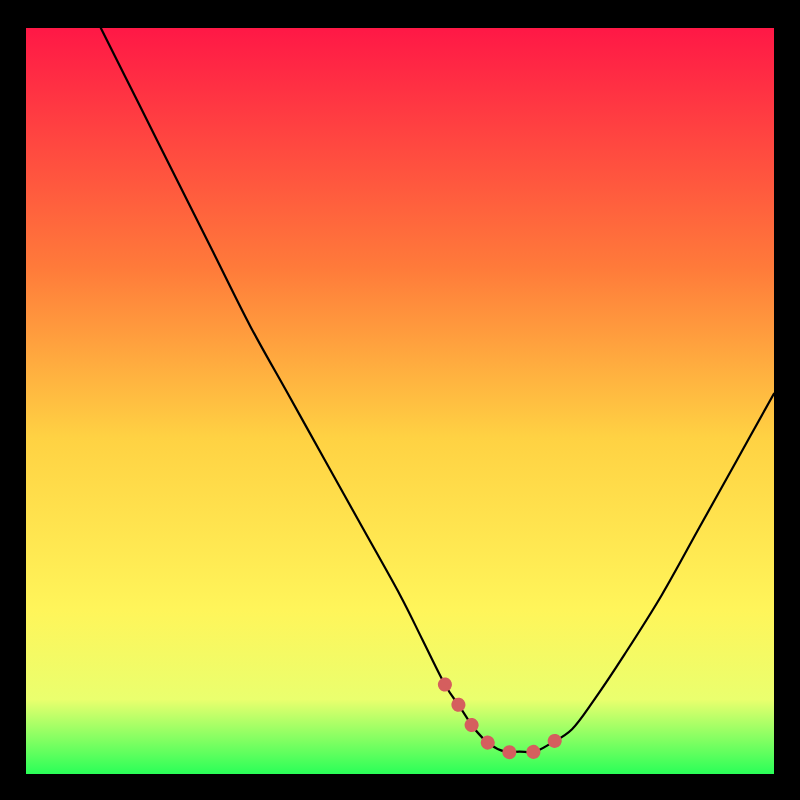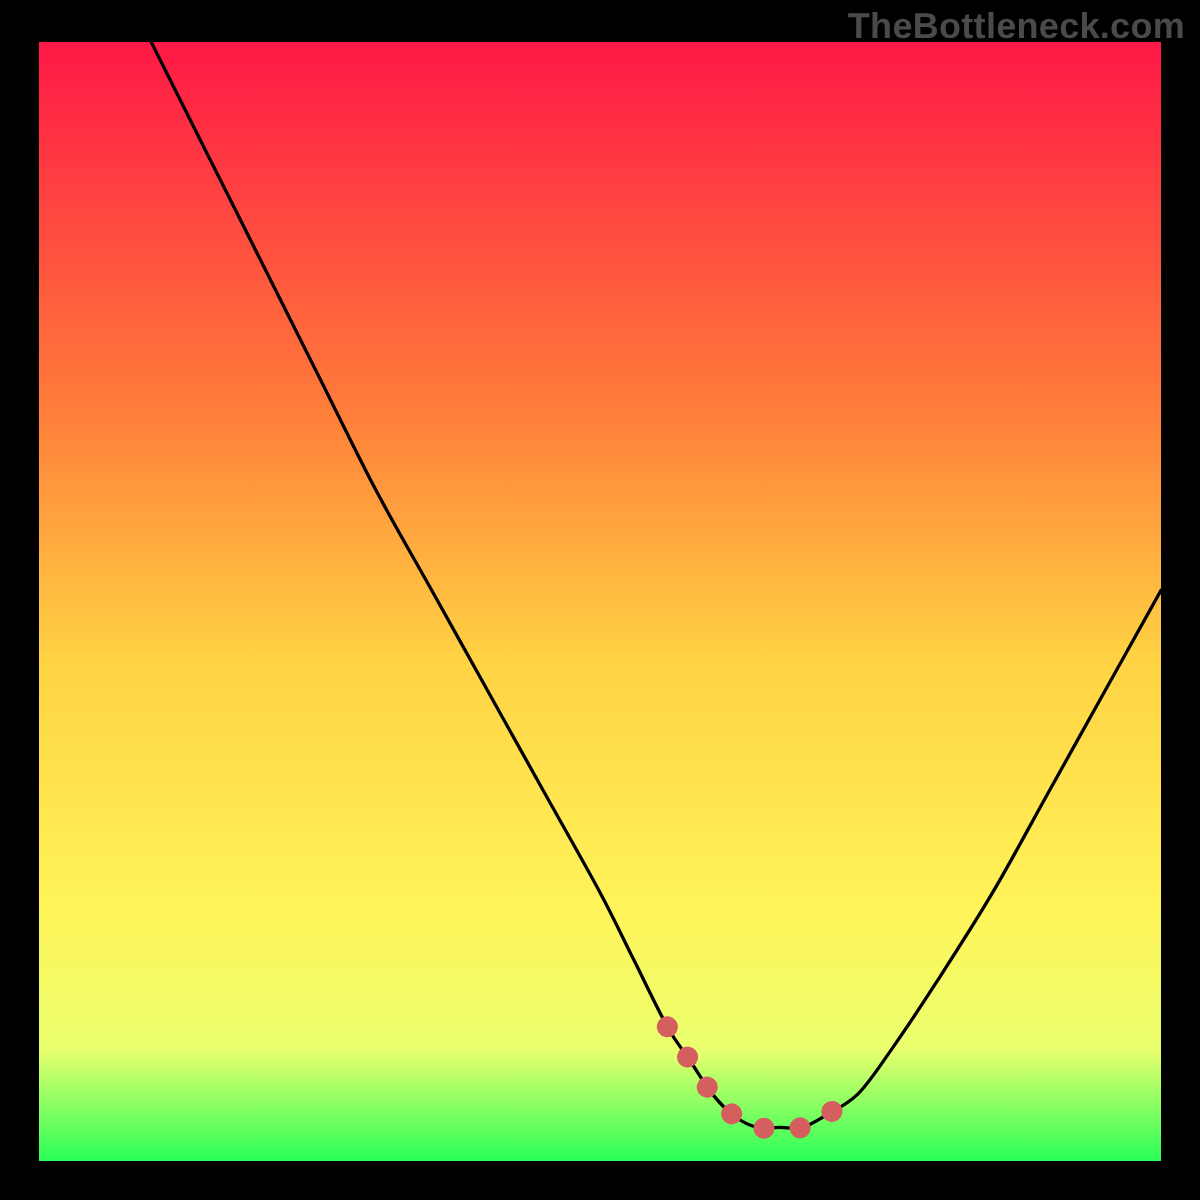--- a/index.html
+++ b/index.html
@@ -38,21 +38,20 @@
     background: #000;
     overflow: hidden;
   }
   svg { display: block; }
 </style>
 </head>
 <body>
 
 <div class="frame">
 
-  <div class="watermark">TheBottleneck.com</div>
 
   <div class="plot-wrap">
     <svg id="chart-svg" width="748" height="746" viewBox="0 0 748 746">
       <defs>
         <linearGradient id="bg-grad" x1="0" y1="0" x2="0" y2="1">
           <stop id="g0" offset="0%" stop-color="#ff1846"></stop>
           <stop id="g1" offset="32%" stop-color="#ff7a3a"></stop>
           <stop id="g2" offset="55%" stop-color="#ffd243"></stop>
           <stop id="g3" offset="78%" stop-color="#fff55a"></stop>
           <stop id="g4" offset="90%" stop-color="#eaff6e"></stop>

